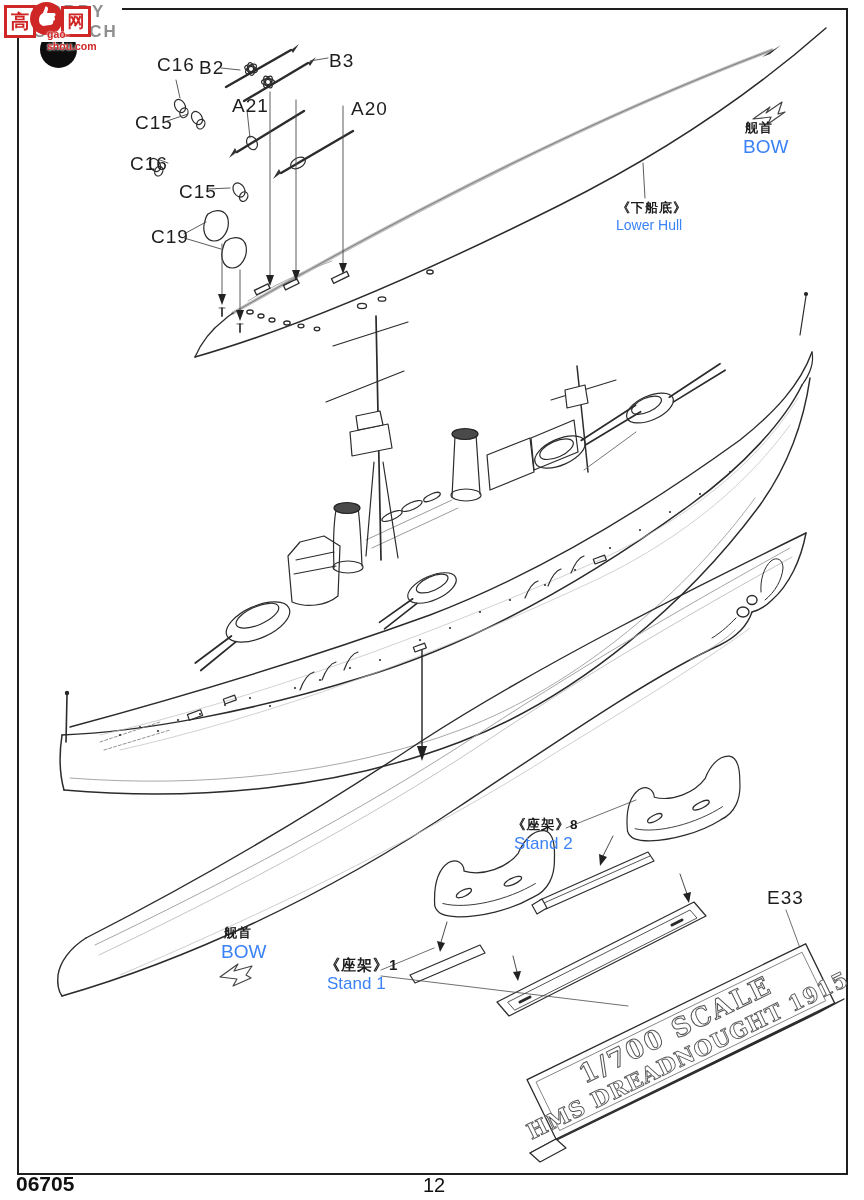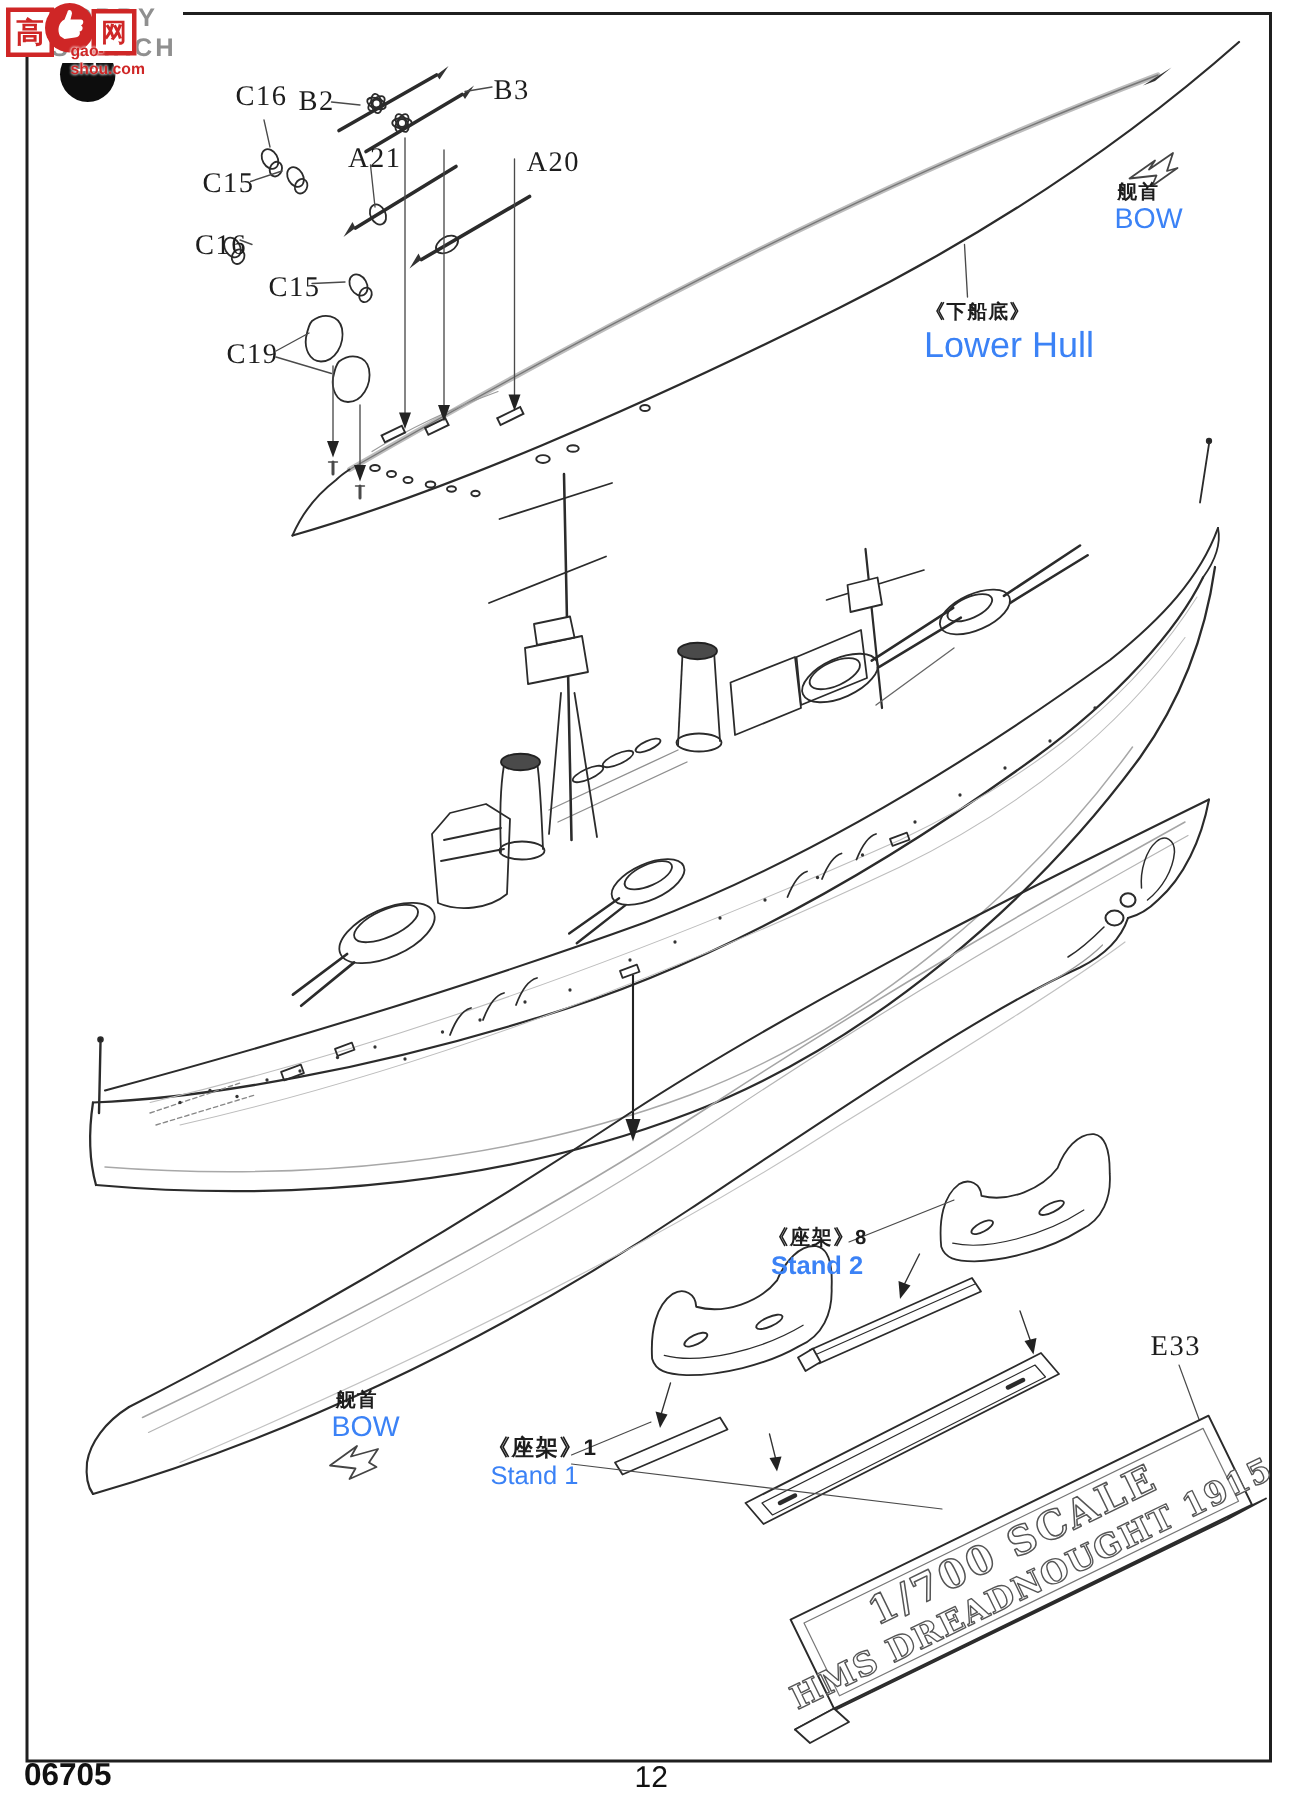--- a/index.html
+++ b/index.html
@@ -1,19 +1,19 @@
 <!DOCTYPE html>
 <html><head>
 <meta charset="utf-8">
 <style>
   html,body{margin:0;padding:0;background:#ffffff;}
   body{width:864px;height:1200px;position:relative;font-family:"Liberation Sans",sans-serif;overflow:hidden;}
   .frame{position:absolute;left:17px;top:8px;width:827px;height:1163px;border:2px solid #1f1f1f;z-index:1;}
   .abs{position:absolute;z-index:5;}
-  .lbl{position:absolute;color:#1d1d1d;font-size:19px;letter-spacing:1px;z-index:6;white-space:nowrap;font-family:Liberation Serif, serif;}
+  .lbl{position:absolute;color:#1d1d1d;font-size:19px;letter-spacing:1px;z-index:6;white-space:nowrap;}
   .cjk{position:absolute;color:#1d1d1d;font-size:13px;font-weight:bold;letter-spacing:1px;z-index:6;white-space:nowrap;}
   .en{position:absolute;color:#3b82f6;font-size:19px;z-index:6;white-space:nowrap;}
   .en.small{font-size:17px;}
   .footer-kit{position:absolute;left:16px;top:1172px;font-size:21px;font-weight:bold;color:#111;z-index:6;}
   .footer-page{position:absolute;left:423px;top:1174px;font-size:20px;font-weight:normal;color:#111;z-index:6;}
   .step-badge{position:absolute;left:40px;top:31px;width:37px;height:37px;background:#0d0d0d;border-radius:50%;
     color:#fff;font-size:18px;font-weight:normal;display:flex;align-items:flex-start;justify-content:center;z-index:7;}
   .wm{position:absolute;left:0;top:0;z-index:8;}
   .wm-hobby{position:absolute;left:30px;top:2px;color:#8f8f8f;font-size:17px;font-weight:bold;letter-spacing:2px;
     background:#fff;padding:0 4px;z-index:8;}
@@ -389,25 +389,25 @@
 <div class="lbl" style="left:135px;top:112px;">C15</div>
 <div class="lbl" style="left:130px;top:153px;">C16</div>
 <div class="lbl" style="left:179px;top:181px;">C15</div>
 <div class="lbl" style="left:151px;top:226px;">C19</div>
 <div class="lbl" style="left:767px;top:887px;">E33</div>
 
 <div class="cjk" style="left:745px;top:119px;">舰首</div>
 <div class="en" style="left:743px;top:136px;">BOW</div>
 
 <div class="cjk" style="left:617px;top:199px;">《下船底》</div>
-<div class="en" style="left:616px;top:217px;font-size:24px;">Lower Hull</div>
+<div class="en" style="left:616px;top:217px;font-size:14px;">Lower Hull</div>
 
 <div class="cjk" style="left:224px;top:924px;">舰首</div>
 <div class="en" style="left:221px;top:941px;">BOW</div>
 
 <div class="cjk" style="left:512px;top:816px;font-size:13.5px;">《座架》8</div>
-<div class="en small" style="left:514px;top:834px;font-weight:bold;">Stand 2</div>
+<div class="en small" style="left:514px;top:834px;">Stand 2</div>
 
 <div class="cjk" style="left:325px;top:956px;font-size:15px;">《座架》1</div>
 <div class="en small" style="left:327px;top:974px;">Stand 1</div>
 
 <div class="footer-kit">06705</div>
 <div class="footer-page">12</div>
 
 </body></html>

